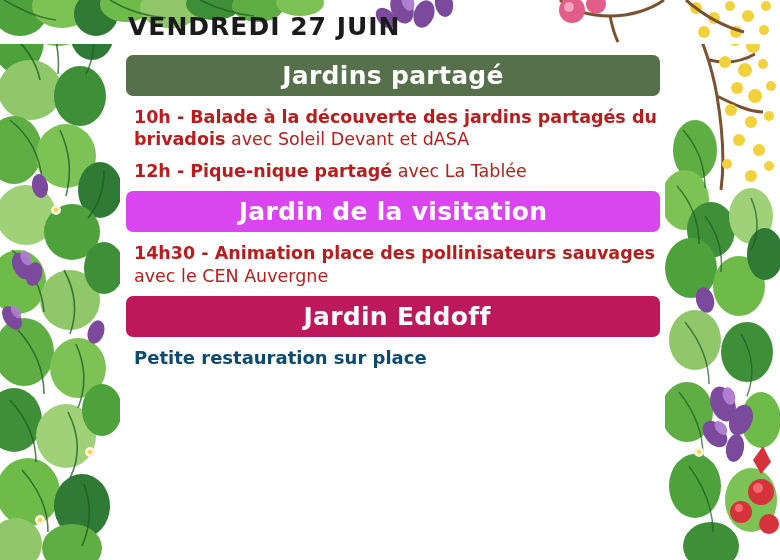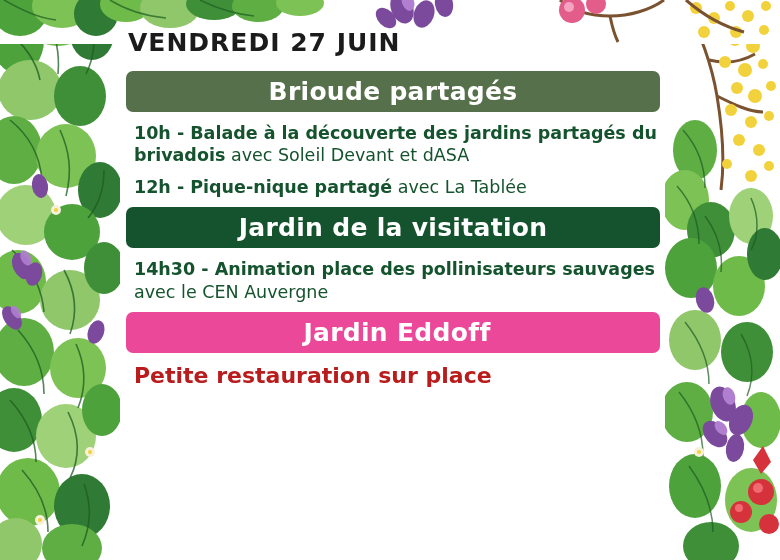--- a/index.html
+++ b/index.html
@@ -36,21 +36,21 @@
     position: absolute;
     left: 0; top: 0;
     width: 780px; height: 44px;
     overflow: hidden;
   }
 
   
   .content {
     position: absolute;
     left: 126px;
-    top: 28px;
+    top: 12px;
     width: 540px;
   }
 
   .day-title {
     font-family: "DejaVu Sans", sans-serif;
     font-size: 25px;
     font-weight: bold;
     letter-spacing: 1px;
     color: #1b1b1b;
     margin: 0 0 14px 2px;
@@ -67,38 +67,38 @@
     display: flex;
     align-items: center;
     justify-content: center;
     color: #ffffff;
     font-size: 25px;
     font-weight: bold;
     letter-spacing: 0.3px;
     margin-bottom: 10px;
   }
   .band-green  { background: #55704a; }
-  .band-red    { background: #14532d; }
-  .band-purple { background: #ec4899; padding-left: 8px; }
+  .band-red    { background: #d946ef; }
+  .band-purple { background: #be185d; padding-left: 8px; }
 
   .events { padding: 0 2px 0 8px; }
 
   .event {
     font-size: 17.5px;
     line-height: 1.28;
-    color: #14532d;
+    color: #b91c1c;
     margin-bottom: 9px;
   }
   .event .b { font-weight: bold; }
   .event .n { font-weight: normal; }
 
   .note {
-    font-size: 22px;
+    font-size: 18px;
     font-weight: bold;
-    color: #b91c1c;
+    color: #0c4a6e;
     margin-bottom: 9px;
   }
 
   .clipped {
     overflow: hidden;
     height: 16px;
   }
 </style>
 </head>
 <body>
@@ -319,21 +319,21 @@
         <path d="M686 0 C702 14 722 26 744 32"></path>
       </g>
     </svg>
   </div>
 
   <div class="content">
 
     <h1 class="day-title">Vendredi 27 juin</h1>
 
     <div class="section">
-      <div class="band band-green">Brioude partagés</div>
+      <div class="band band-green">Jardins partagé</div>
       <div class="events">
         <div class="event">
           <span class="b">10h - </span><span class="b">Balade à la découverte des jardins partagés du brivadois</span><span class="n"> avec Soleil Devant et dASA</span>
         </div>
         <div class="event">
           <span class="b">12h - </span><span class="b">Pique-nique partagé</span><span class="n"> avec La Tablée</span>
         </div>
       </div>
     </div>
 

